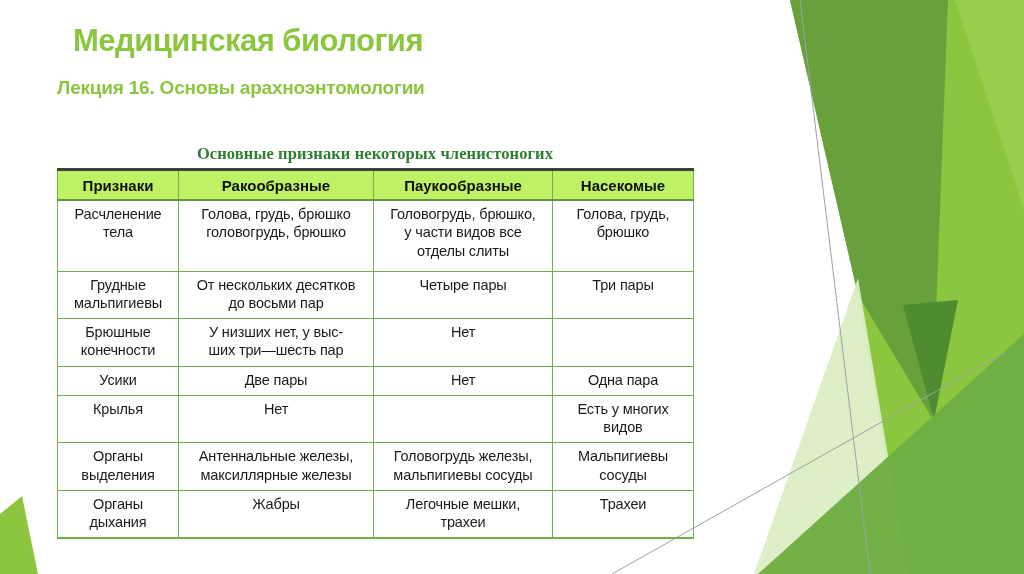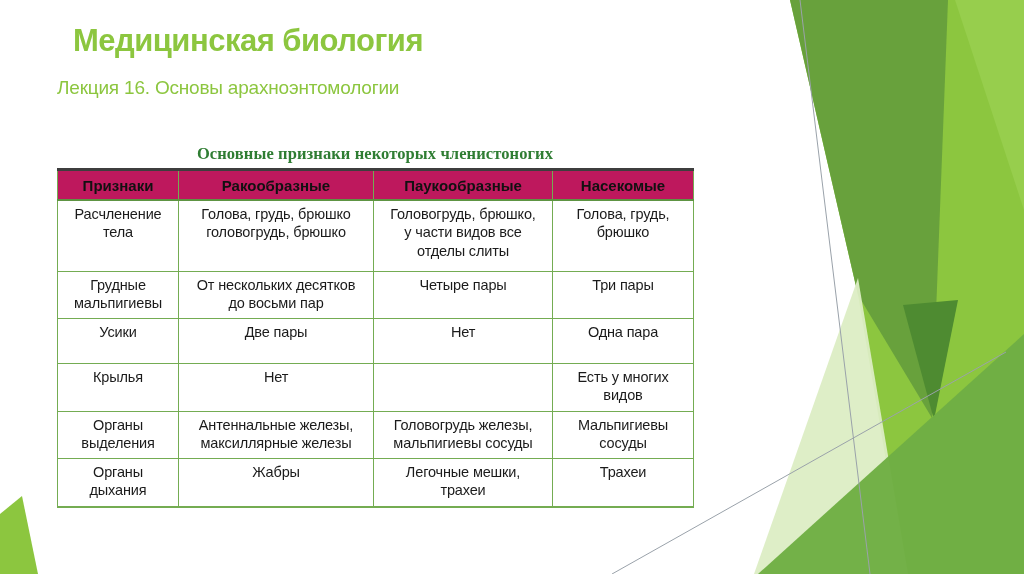--- a/index.html
+++ b/index.html
@@ -12,41 +12,41 @@
   }
   .deco{position:absolute;top:0;left:0;width:1024px;height:574px;pointer-events:none;}
 
   
   .title-block{position:absolute;left:57px;top:6px;width:700px;color:#8CC63F;}
   .title-block h1{
     margin:16px;font-size:31px;font-weight:700;letter-spacing:-0.5px;line-height:38px;
     font-family:"Liberation Sans", sans-serif;
   }
   .title-block .sub{
-    margin:0;font-size:19px;font-weight:400;line-height:24px;letter-spacing:-0.2px;
+    margin:0;font-size:19px;font-weight:700;line-height:24px;letter-spacing:-0.2px;
   }
   .title-block .sub em{font-style:italic;}
 
   
   .table-area{position:absolute;left:57px;top:144px;width:636px;}
   .caption{
     text-align:center;
     font-family:"Liberation Serif", serif;
     font-weight:bold;font-size:16.5px;color:#2F7D33;
     margin:0 0 4px 0;letter-spacing:0.1px;
   }
   table.arthro{
     border-collapse:collapse;table-layout:fixed;width:636px;
     border-top:3px solid #3e3e3e;
     border-bottom:2px solid #74AC52;
     border-left:1.5px solid #8CBE70;
     border-right:1.5px solid #8CBE70;
   }
   table.arthro th{
-    background:#be185d;
+    background:#bef264;
     border:1.5px solid #74AC52;
     border-top:1px solid #74AC52;
     border-bottom:2px solid #5E9443;
     font-size:15px;font-weight:bold;color:#111;
     padding:4px 3px;height:20px;text-align:center;
   }
   table.arthro td{
     border:1.5px solid #74AC52;
     padding:4px 7px 6px 7px;
     font-size:14.5px;line-height:1.26;letter-spacing:-0.15px;
@@ -114,20 +114,28 @@
         </tr>
         <tr>
           <td>Грудные
 мальпигиевы</td>
           <td>От нескольких десятков
 до восьми пар</td>
           <td>Четыре пары</td>
           <td>Три пары</td>
         </tr>
         <tr>
+          <td>Брюшные
+конечности</td>
+          <td>У низших нет, у выс-
+ших три—шесть пар</td>
+          <td>Нет</td>
+          <td></td>
+        </tr>
+        <tr>
           <td>Усики</td>
           <td>Две пары</td>
           <td>Нет</td>
           <td>Одна пара</td>
         </tr>
         <tr>
           <td>Крылья</td>
           <td>Нет</td>
           <td></td>
           <td>Есть у многих

